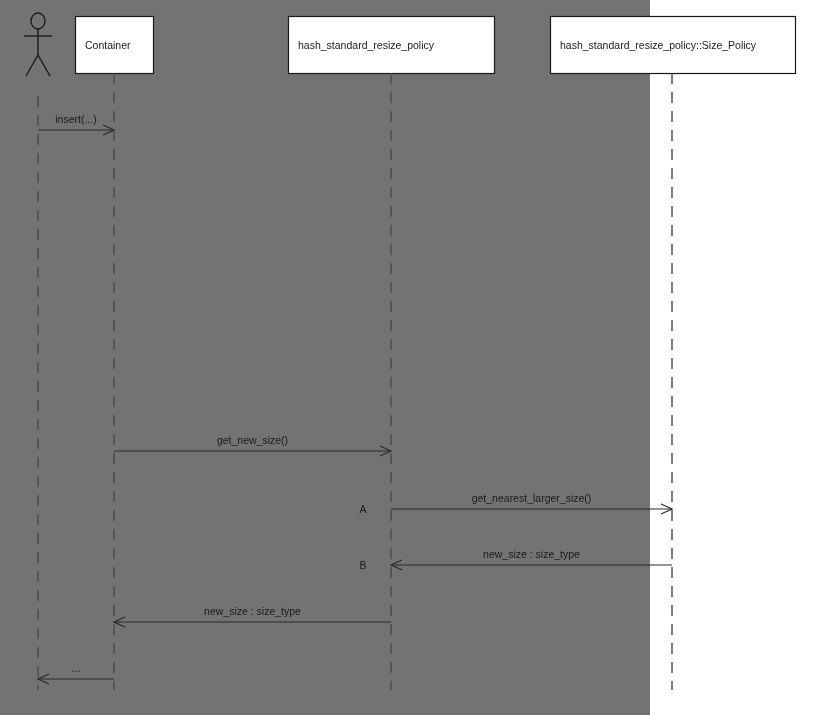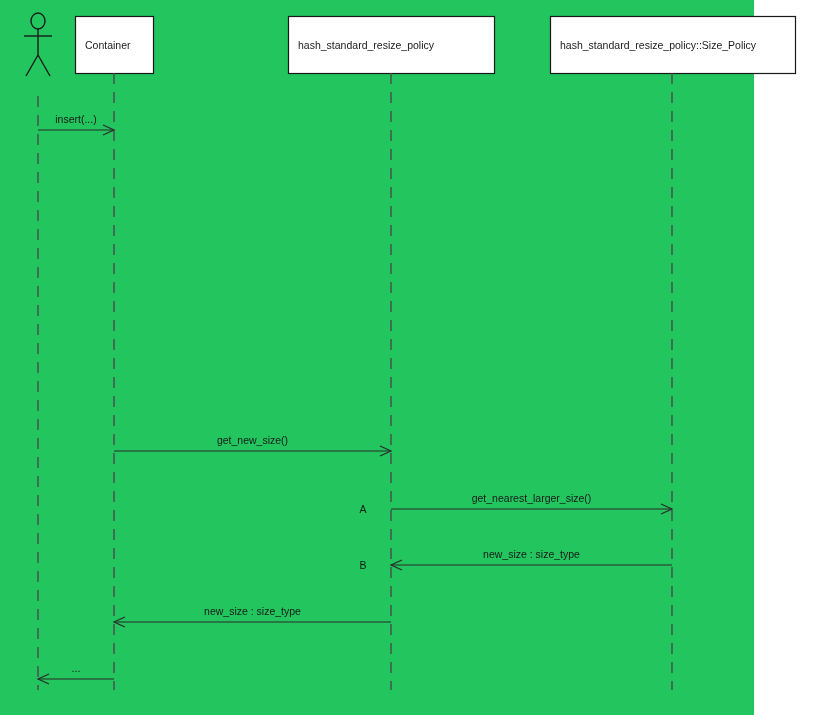--- a/index.html
+++ b/index.html
@@ -9,23 +9,23 @@
   }
   body {
     width: 813px;
     height: 715px;
     font-family: "Liberation Sans", sans-serif;
     color: #1a1a1a;
     overflow: hidden;
   }
   #diagram-root {
     position: relative;
-    width: 754px;
+    width: 650px;
     height: 715px;
-    background: #22c55e;
+    background: #737373;
   }
   svg#seq-svg {
     position: absolute;
     left: 0;
     top: 0;
     width: 813px;
     height: 715px;
     display: block;
   }
   .lifeline-box rect {

